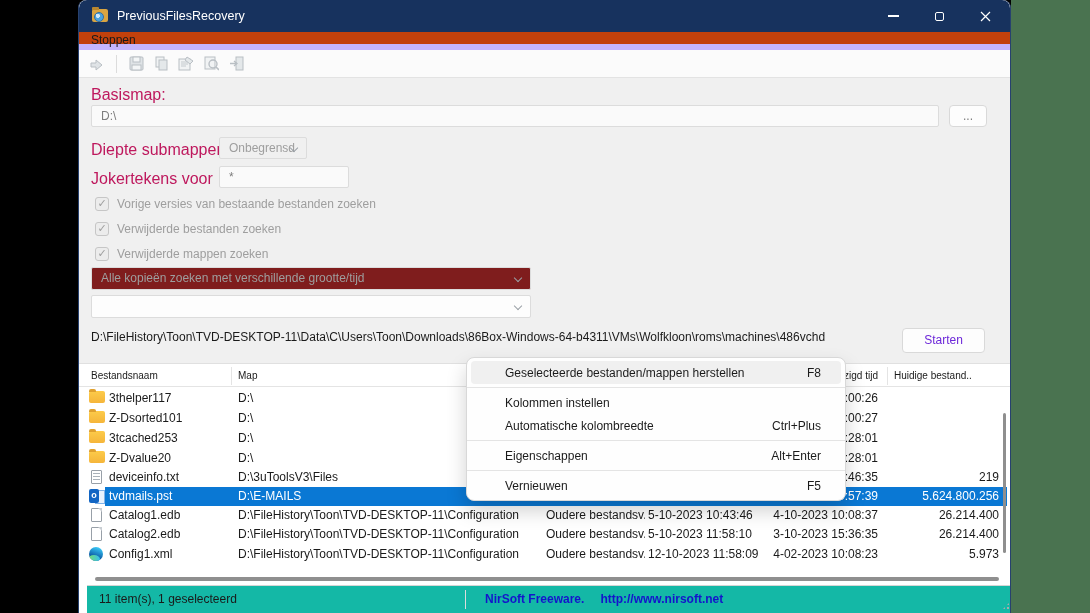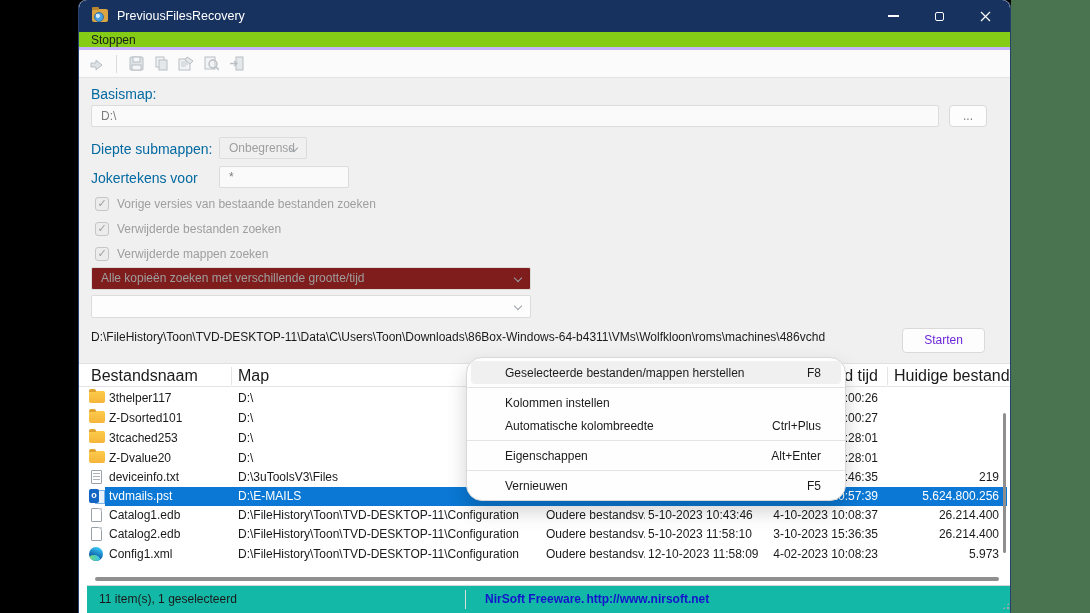--- a/index.html
+++ b/index.html
@@ -16,47 +16,47 @@
   .app-icon { position:absolute; left:13px; top:9px; width:16px; height:13px; background:#d9a441; border-radius:2px; }
   .app-icon::before { content:''; position:absolute; left:0; top:-2px; width:7px; height:3px; background:#b8862f; border-radius:1px 1px 0 0; }
   .app-icon::after { content:''; position:absolute; left:2px; top:3px; width:8px; height:8px; border-radius:50%;
                      background:radial-gradient(circle at 35% 35%, #cfe9fb 0 28%, #4aa3e0 30% 100%); border:1px solid #2d6ea8; }
   .title-text { position:absolute; left:38px; top:0; line-height:32px; color:#fff; font-size:12.5px; }
   .win-btn { position:absolute; top:0; width:46px; height:32px; display:flex; align-items:center; justify-content:center; }
   .wb-min { right:94px; } .wb-max { right:48px; } .wb-close { right:2px; }
   .glyph-min { width:11px; height:1.4px; background:#fff; }
   .glyph-max { width:9px; height:9px; border:1.4px solid #fff; border-radius:2px; }
 
-  .menubar { position:absolute; left:0; top:32px; width:100%; height:18px; background:#84cc16; border-bottom:3px solid #c4b5fd; }
+  .menubar { position:absolute; left:0; top:32px; width:100%; height:18px; background:#c2410c; border-bottom:6px solid #c4b5fd; }
   .menu-item { position:absolute; left:12px; top:0; line-height:17px; font-size:12px; color:#1a1a1a; }
 
   .toolbar { position:absolute; left:0; top:50px; width:100%; height:28px; background:#fbfbfb; border-bottom:1px solid #e3e3e3;
              display:flex; align-items:center; padding-left:9px; gap:7px; }
   .tb-sep { width:1px; height:18px; background:#dcdcdc; margin:0 3px; }
   .tbi { width:18px; height:18px; display:flex; align-items:center; justify-content:center; }
 
   .formpanel { position:absolute; left:0; top:78px; width:100%; height:285px; background:#f0f0f0; }
-  .lbl { position:absolute; font-size:14px; color:#0369a1; }
+  .lbl { position:absolute; font-size:16px; color:#be185d; }
   .inp { position:absolute; background:#fafafa; border:1px solid #dcdcdc; border-radius:2px; font-size:12px; color:#7d7d7d;
          line-height:20px; padding-left:9px; white-space:nowrap; overflow:hidden; }
   .btn { position:absolute; background:#fdfdfd; border:1px solid #d9d9d9; border-radius:4px; font-size:12px; color:#7d7d7d;
          text-align:center; }
   .chev { position:absolute; right:9px; top:7px; width:6px; height:6px; border-right:1.4px solid #9aa0a6; border-bottom:1.4px solid #9aa0a6;
           transform:rotate(45deg); }
   .cbrow { position:absolute; left:16px; height:14px; display:flex; align-items:center; gap:8px; }
   .cbox { width:14px; height:14px; background:#ececec; border:1px solid #c6c6c6; border-radius:3px; position:relative; }
   .cbox::after { content:'\2713'; position:absolute; left:1.5px; top:-1px; font-size:11px; color:#9e9e9e; }
   .cblabel { font-size:12px; color:#9e9e9e; }
   .scanpath { position:absolute; left:12px; top:252px; font-size:12px; color:#1a1a1a; white-space:nowrap; }
   .start-btn { left:823px; top:250px; width:83px; height:25px; line-height:23px; color:#6d28d9; }
 
   
   .tablearea { position:absolute; left:0; top:363px; width:100%; height:222px; background:#fff; border-top:1px solid #e0e0e0; }
   .thead { position:absolute; left:0; top:1px; width:100%; height:22px; border-bottom:1px solid #e4e4e4; background:#fff; }
-  .th { position:absolute; top:0; line-height:22px; font-size:16px; color:#1a1a1a; white-space:nowrap; }
+  .th { position:absolute; top:0; line-height:22px; font-size:10px; color:#1a1a1a; white-space:nowrap; }
   .hsep { position:absolute; top:2px; width:1px; height:18px; background:#e4e4e4; }
   .rows { position:absolute; left:0; top:24px; width:100%; }
   .trow { position:relative; width:933px; height:19px; font-size:12px; color:#1a1a1a; }
   .trow .cell { position:absolute; top:0; line-height:19px; white-space:nowrap; overflow:hidden; z-index:1; }
   .c-name { left:30px; width:120px; }
   .c-map  { left:159px; width:300px; }
   .c-type { left:467px; width:99px; }
   .c-t1   { left:569px; width:115px; }
   .c-t2   { left:682px; width:117px; text-align:right; }
   .c-size { left:813px; width:107px; text-align:right; }
@@ -77,32 +77,32 @@
   .icon-xml { width:14px; height:14px; margin-top:1px; border-radius:50%; position:relative; overflow:hidden;
               background:linear-gradient(200deg,#35c1f1 15%,#0c59a4 70%); }
   .icon-xml::before { content:''; position:absolute; left:-1px; bottom:-2px; width:12px; height:8px; border-radius:50%;
                       background:linear-gradient(90deg,#7ddf64,#35c1f1); }
 
   .vscroll { position:absolute; left:924px; top:413px; width:3px; height:140px; background:#8f8f8f; border-radius:2px; }
   .hscroll { position:absolute; left:16px; top:577px; width:904px; height:4px; background:#8f8f8f; border-radius:2px; }
 
   
   .ctxmenu { position:absolute; left:387px; top:357px; width:380px; background:#fefefe; border:1px solid #d8d8d8;
-             border-radius:16px; box-shadow:0 10px 20px rgba(0,0,0,.18); padding:3px 0; z-index:10; }
+             border-radius:8px; box-shadow:0 10px 20px rgba(0,0,0,.18); padding:3px 0; z-index:10; }
   .mitem { height:23px; margin:0 4px; border-radius:4px; display:flex; align-items:center; justify-content:space-between;
            padding:0 20px 0 34px; font-size:12px; color:#1b1b1b; }
   .mitem.hl { background:#f0f0f0; }
   .mshort { color:#1b1b1b; }
   .msep { height:1px; background:#e4e4e4; margin:3px 0; }
 
   
   .statusbar { position:absolute; left:0; top:585px; width:100%; height:28px; background:#14b8a6; border-top:1px solid #d5d5d5;margin-left:8px; }
   .st-left { position:absolute; left:12px; top:0; line-height:27px; font-size:12px; color:#1a1a1a; }
   .st-sep { position:absolute; left:378px; top:4px; width:1px; height:19px; background:#dcdcdc; }
-  .st-brand { position:absolute; left:398px; top:0; line-height:27px; font-size:12px; font-weight:bold; color:#1414cc; display:flex; gap:2px; }
+  .st-brand { position:absolute; left:398px; top:0; line-height:27px; font-size:12px; font-weight:bold; color:#1414cc; display:flex; gap:16px; }
   .grip { position:absolute; right:4px; bottom:3px; width:12px; height:12px;
           background-image:radial-gradient(#a9a9a9 1px, transparent 1.3px); background-size:4px 4px; background-position:bottom right;
           clip-path:polygon(100% 0, 100% 100%, 0 100%); }
   svg { display:block; }
 </style>
 </head>
 <body>
 
 <div class="stage">
   <div class="desktop-right"></div>

